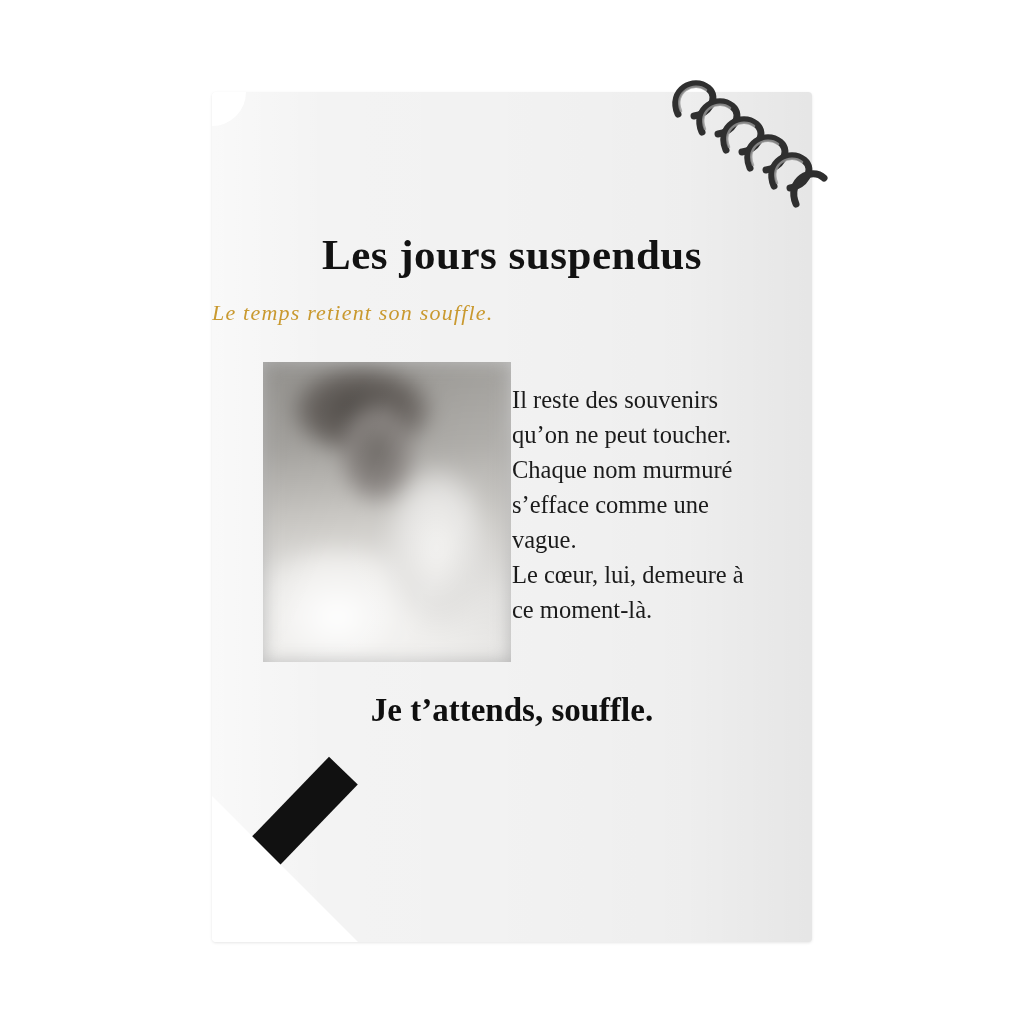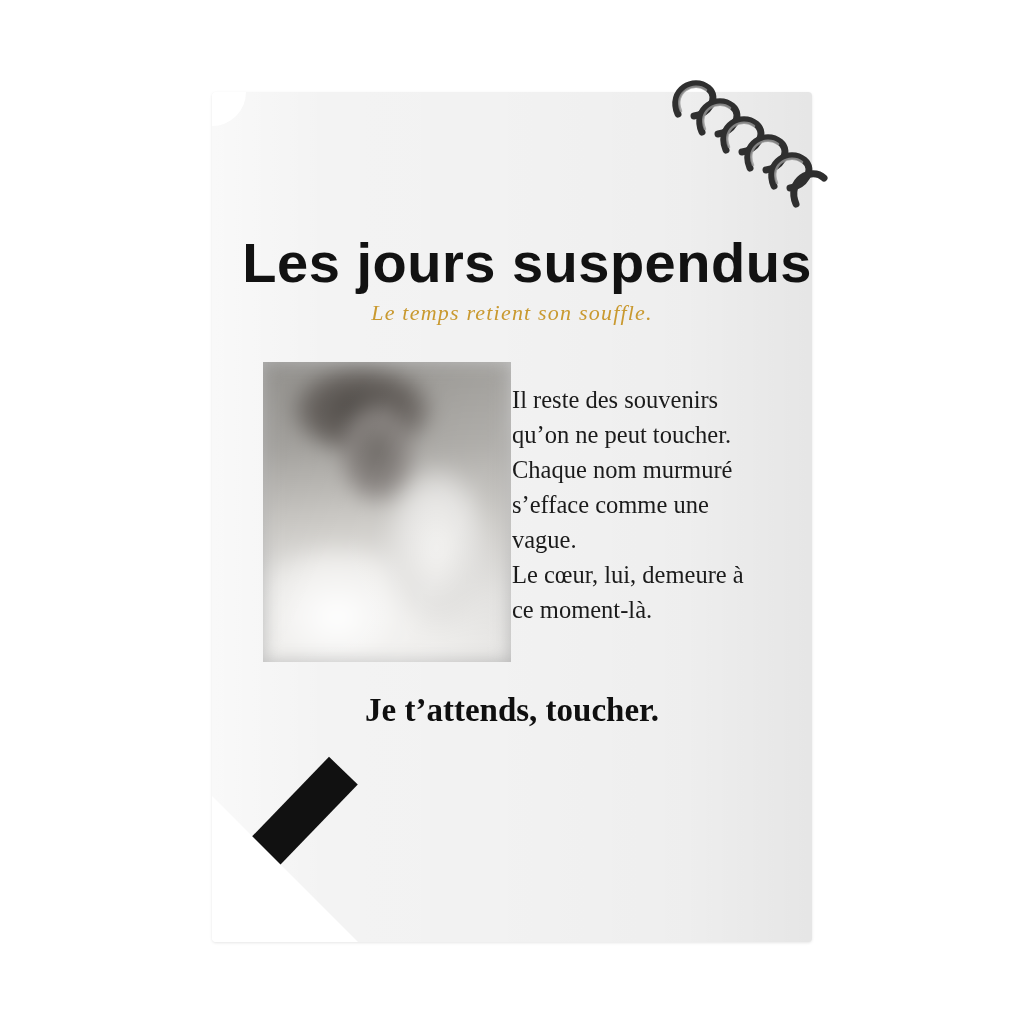--- a/index.html
+++ b/index.html
@@ -94,34 +94,33 @@
     position: absolute;
     inset: 0;
     padding: 0;
   }
 
   .title {
     position: absolute;
     top: 138px;
     left: 0;
     right: 0;
-    text-align: right;
-    font-family: Liberation Sans, sans-serif;
+    text-align: center;
+    font-family: Liberation Serif, serif;
     font-weight: bold;
-    font-size: 56px;
+    font-size: 43px;
     letter-spacing: 0.5px;
     color: #121212;
   }
 
   .subtitle {
     position: absolute;
     top: 208px;
     left: 0;
     right: 0;
-    text-align: center;
     font-family: "Liberation Serif", serif;
     font-style: italic;
     font-size: 22px;
     letter-spacing: 1.2px;
     color: #c9992f;
   }
 
   .photo {
     position: absolute;
     left: 51px;
@@ -194,21 +193,21 @@
       </div>
 
       <div class="poem">Il reste des souvenirs
 qu’on ne peut toucher.
 Chaque nom murmuré
 s’efface comme une
 vague.
 Le cœur, lui, demeure à
 ce moment-là.</div>
 
-      <div class="closing">Je t’attends, toucher.</div>
+      <div class="closing">Je t’attends, souffle.</div>
     </div>
 
     <div class="ribbon"></div>
     <div class="ribbon-cut"></div>
   </div>
 
   <svg class="spiral" viewBox="0 0 180 170">
     <g fill="none" stroke="#2f2f2f" stroke-width="7" stroke-linecap="round">
       <path d="M28 44 C 18 20, 44 6, 58 18 C 70 28, 58 44, 44 46"></path>
       <path d="M52 62 C 42 38, 68 24, 82 36 C 94 46, 82 62, 68 64"></path>

